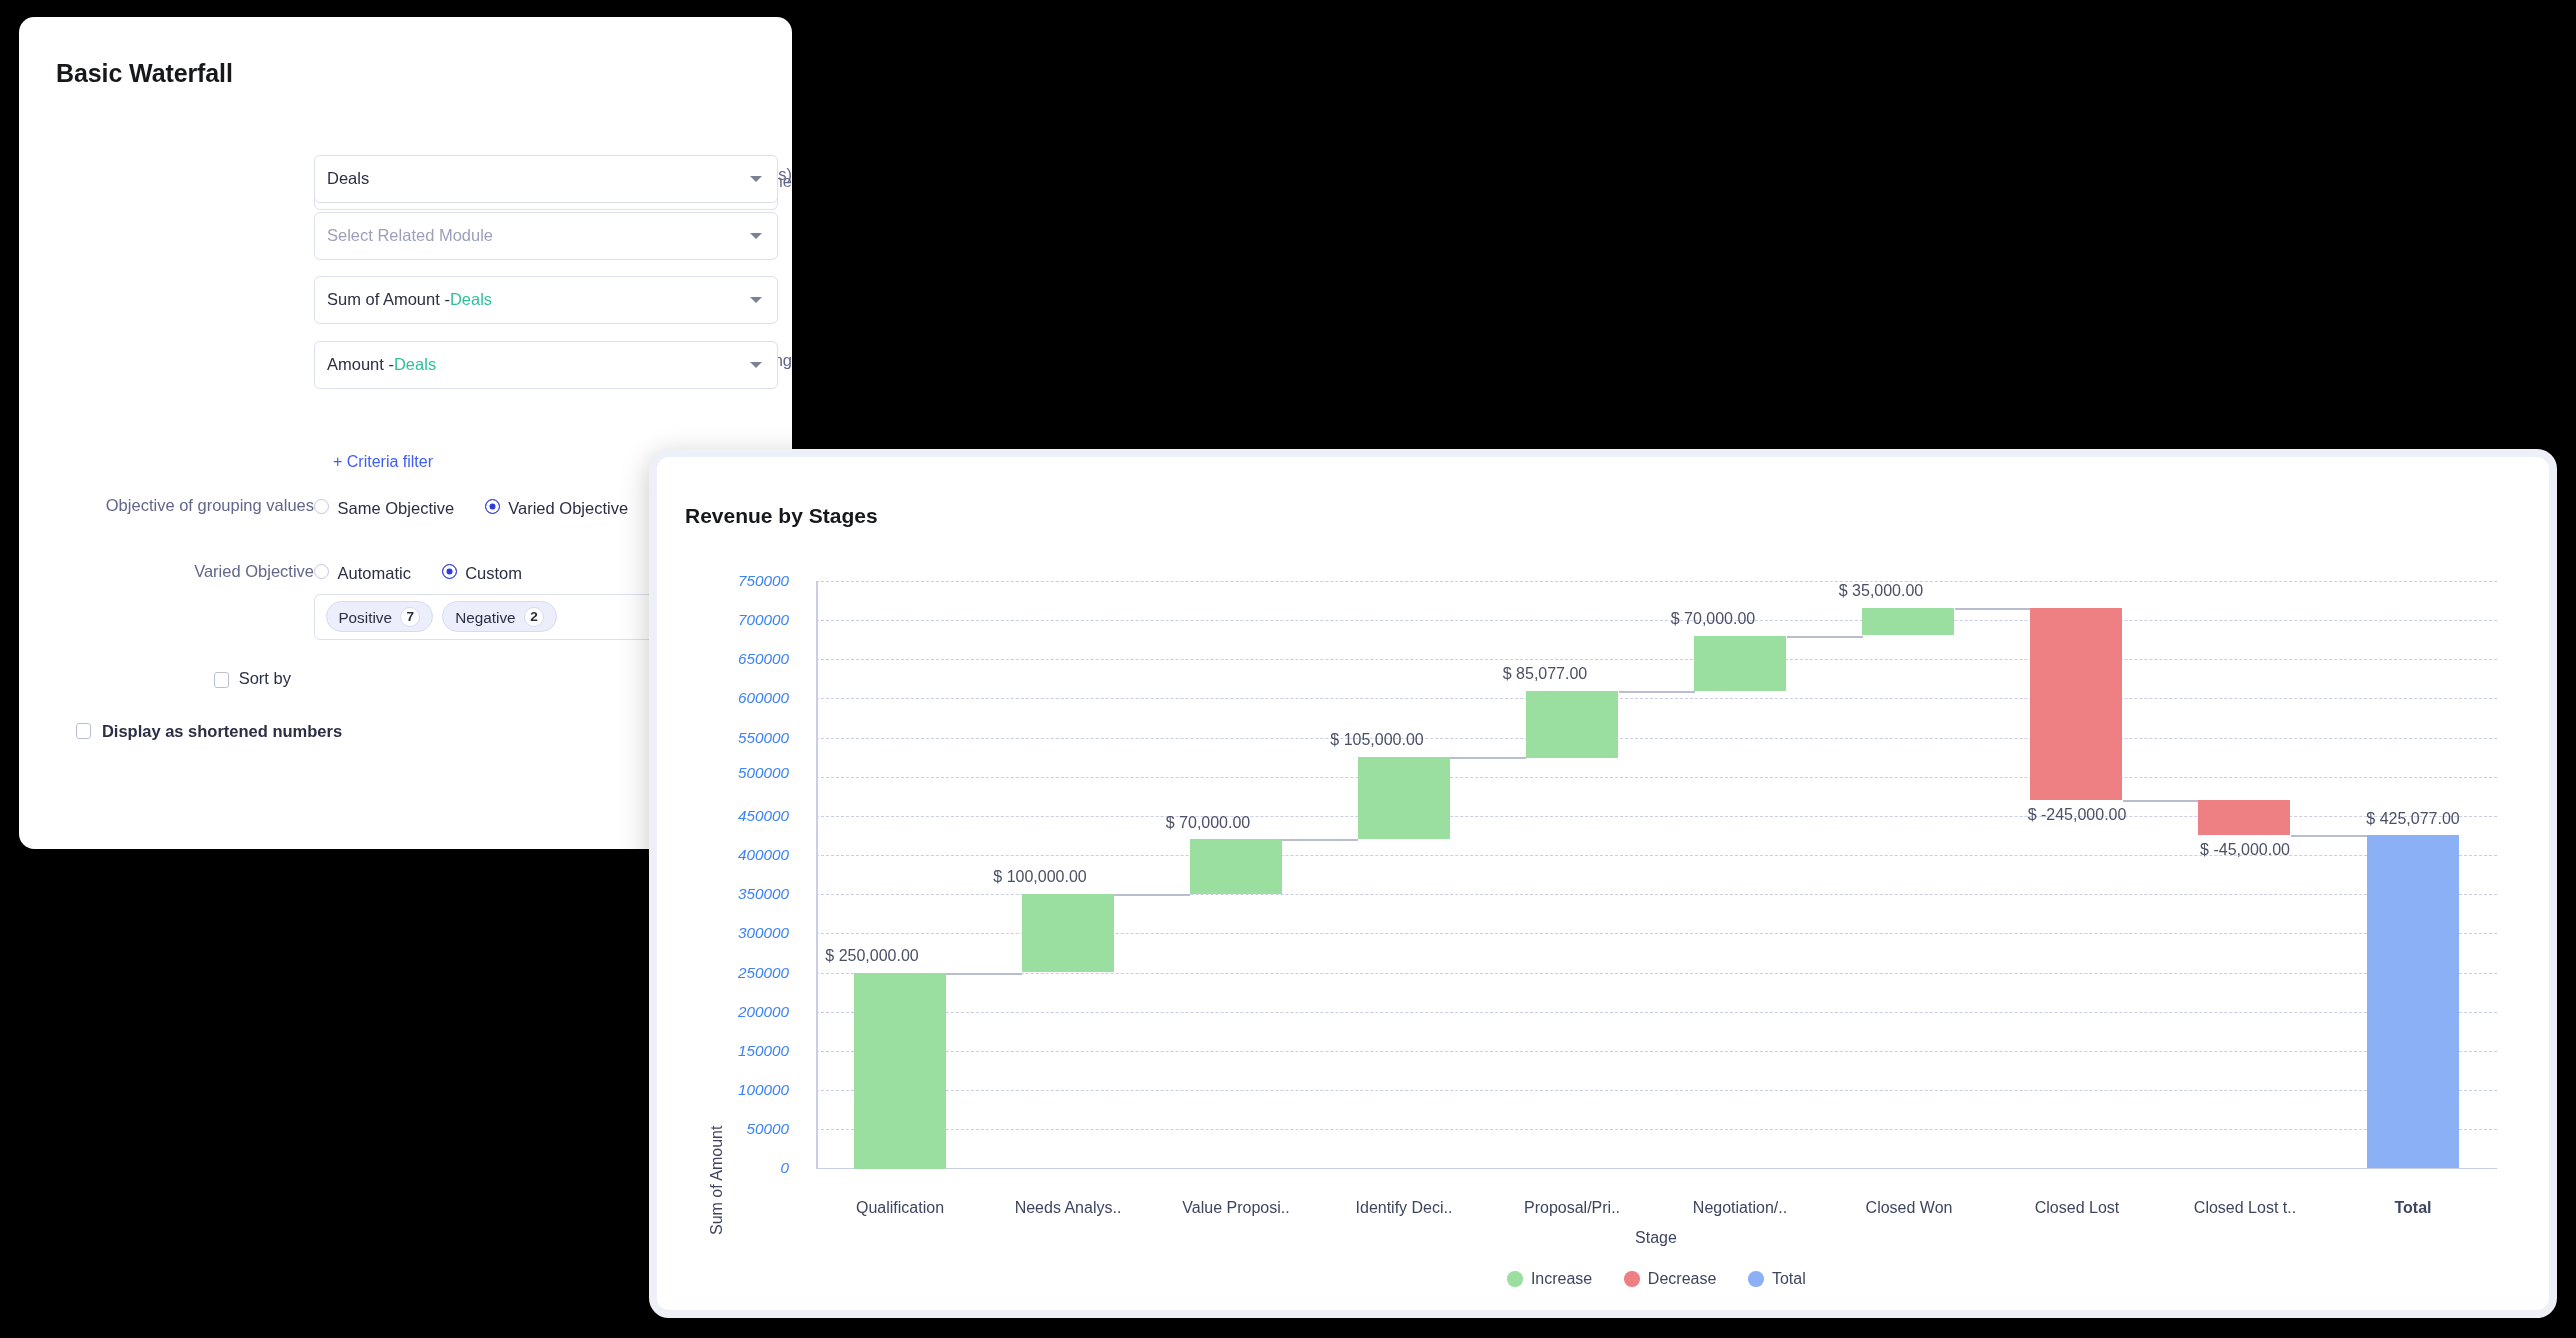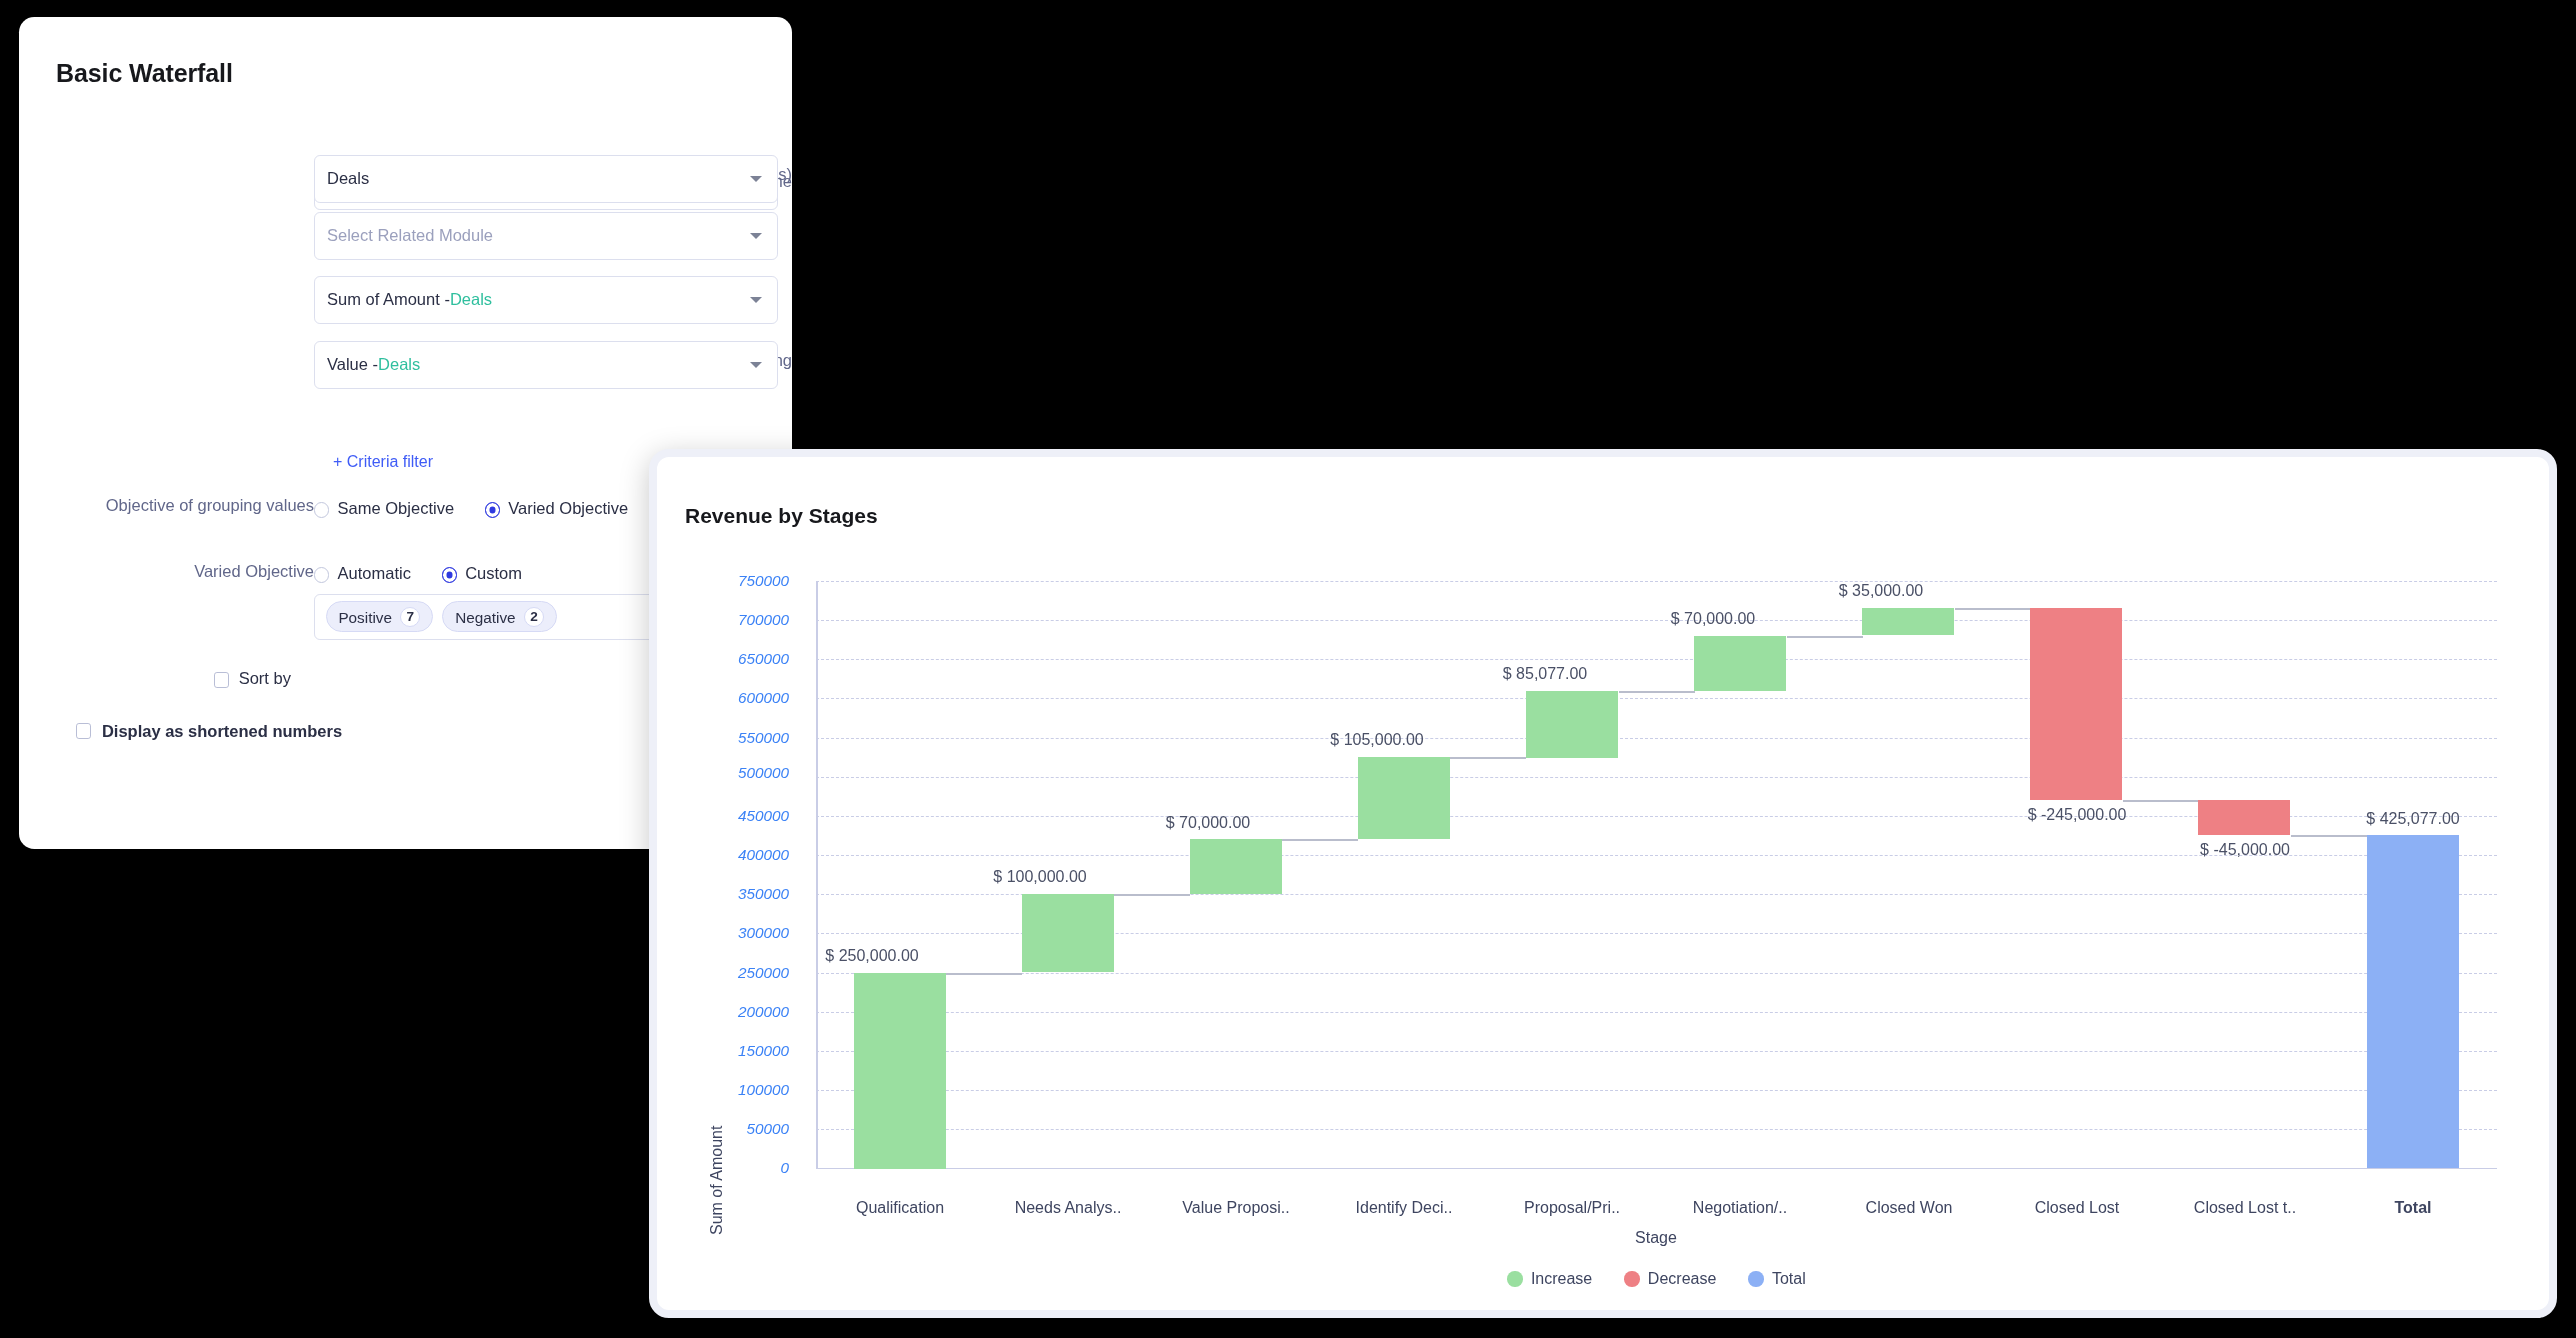--- a/index.html
+++ b/index.html
@@ -61,21 +61,21 @@
   }
 
   #criteria-filter {
     position: absolute;
     left: 314px; top: 436px;
     font-size: 16px; color: #3f5cf6; font-weight: 500;
     cursor: pointer;
   }
 
   .radio-group { position: absolute; display: flex; align-items: center; gap: 10.6px; }
-  .radio-item { display: flex; align-items: flex-end; gap: 8.3px; cursor: pointer; }
+  .radio-item { display: flex; align-items: flex-start; gap: 8.3px; cursor: pointer; }
   .radio-item + .radio-item { margin-left: 20px; }
   .radio-dot {
     width: 15.3px; height: 15.3px; border-radius: 50%;
     border: 1.5px solid #c2c7dd; background: #fff;
     flex: 0 0 auto;
   }
   .radio-dot.on {
     border: 1.5px solid #2f3ae0; background: #2f3ae0;
     box-shadow: inset 0 0 0 3.5px #ffffff;
   }
@@ -246,21 +246,21 @@
     <div class="ffield" style="top:259px;">
       <span>Sum of Amount - </span>
       <span class="teal">Deals</span>
       <span class="caret"></span>
     </div>
   </div>
 
   <div class="frow">
     <div class="flabel" style="top:333px;">Grouping</div>
     <div class="ffield" style="top:324px;">
-      <span>Value - </span>
+      <span>Amount - </span>
       <span class="teal">Deals</span>
       <span class="caret"></span>
     </div>
   </div>
 
   <div id="criteria-filter">+ Criteria filter</div>
 
   <div class="flabel" style="position:absolute; top:478px; width:259px; right:478px;">Objective of grouping values</div>
   <div class="radio-group" style="left:295px; top:482px;">
     <div class="radio-item">

